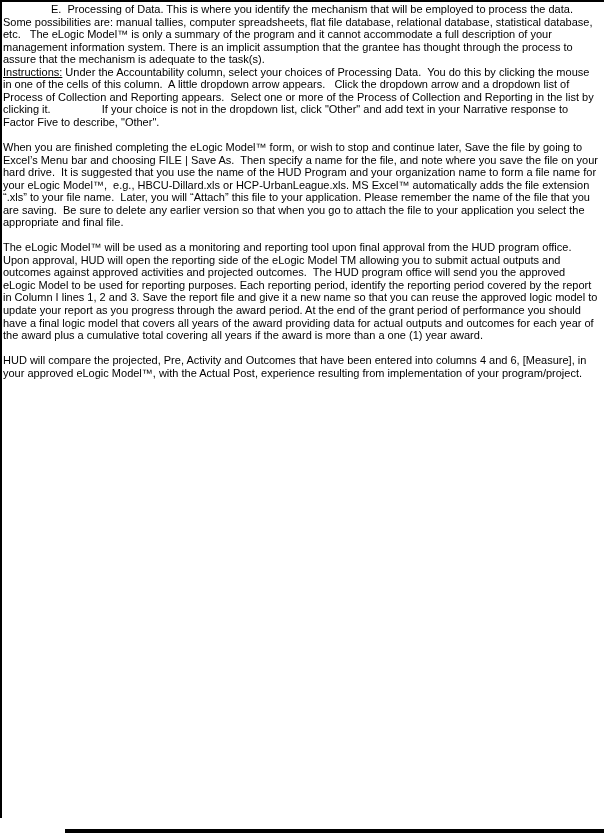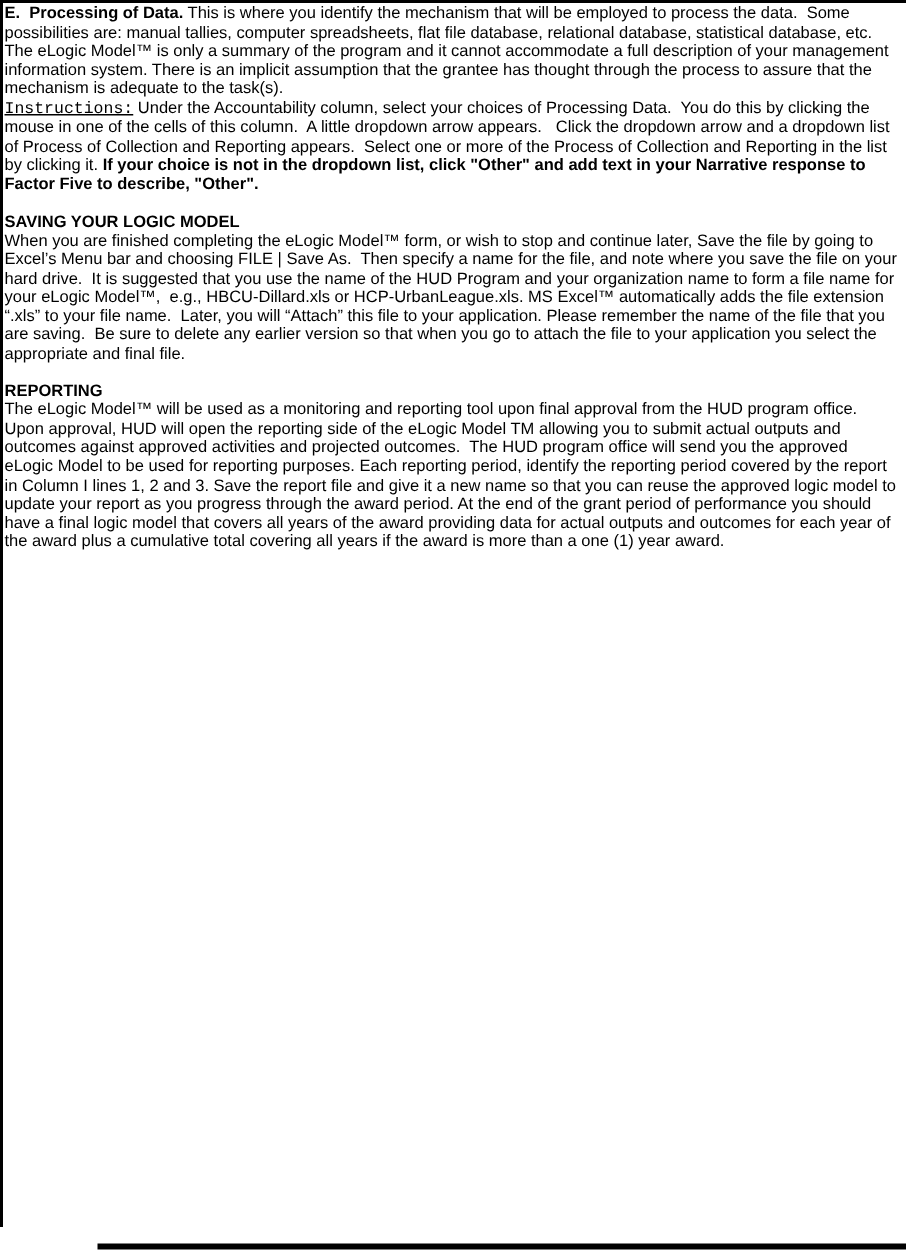--- a/index.html
+++ b/index.html
@@ -29,36 +29,35 @@
     font-size: 11px;
     line-height: 12.55px;
     text-align: left;
   }
   .para {
     margin: 0;
     white-space: pre-wrap;
     word-wrap: break-word;
   }
   .gap-after { margin-bottom: 12.5px; }
-  .b { font-weight: bold; }
-  .u { text-decoration: underline; font-family: Liberation Mono, monospace; }
+  .b { font-weight: normal; margin-left: 48px; }
+  .u { text-decoration: underline; }
 </style>
 </head>
 <body>
 
 <div class="border-top"></div>
 <div class="border-left"></div>
 <div class="bottom-rule"></div>
 
 <div class="page-text">
   <p class="para"><span class="b">E.  Processing of Data.</span><span> This is where you identify the mechanism that will be employed to process the data.  Some possibilities are: manual tallies, computer spreadsheets, flat file database, relational database, statistical database, etc.   The eLogic Model™ is only a summary of the program and it cannot accommodate a full description of your management information system. There is an implicit assumption that the grantee has thought through the process to assure that the mechanism is adequate to the task(s).</span></p>
 
   <p class="para gap-after"><span class="u">Instructions:</span><span> Under the Accountability column, select your choices of Processing Data.  You do this by clicking the mouse in one of the cells of this column.  A little dropdown arrow appears.   Click the dropdown arrow and a dropdown list of Process of Collection and Reporting appears.  Select one or more of the Process of Collection and Reporting in the list by clicking it. </span><span class="b">If your choice is not in the dropdown list, click "Other" and add text in your Narrative response to Factor Five to describe, "Other".</span></p>
 
-  <p class="para b">SAVING YOUR LOGIC MODEL</p>
   <p class="para gap-after">When you are finished completing the eLogic Model™ form, or wish to stop and continue later, Save the file by going to Excel’s Menu bar and choosing FILE | Save As.  Then specify a name for the file, and note where you save the file on your hard drive.  It is suggested that you use the name of the HUD Program and your organization name to form a file name for your eLogic Model™,  e.g., HBCU-Dillard.xls or HCP-UrbanLeague.xls. MS Excel™ automatically adds the file extension “.xls” to your file name.  Later, you will “Attach” this file to your application. Please remember the name of the file that you are saving.  Be sure to delete any earlier version so that when you go to attach the file to your application you select the appropriate and final file.</p>
 
 
-  <p class="para b">REPORTING</p>
   <p class="para gap-after">The eLogic Model™ will be used as a monitoring and reporting tool upon final approval from the HUD program office. Upon approval, HUD will open the reporting side of the eLogic Model TM allowing you to submit actual outputs and outcomes against approved activities and projected outcomes.  The HUD program office will send you the approved eLogic Model to be used for reporting purposes. Each reporting period, identify the reporting period covered by the report in Column I lines 1, 2 and 3. Save the report file and give it a new name so that you can reuse the approved logic model to update your report as you progress through the award period. At the end of the grant period of performance you should have a final logic model that covers all years of the award providing data for actual outputs and outcomes for each year of the award plus a cumulative total covering all years if the award is more than a one (1) year award.</p>
 
 
+  <p class="para">HUD will compare the projected, Pre, Activity and Outcomes that have been entered into columns 4 and 6, [Measure], in your approved eLogic Model™, with the Actual Post, experience resulting from implementation of your program/project.</p>
 </div>
 
 </body></html>

